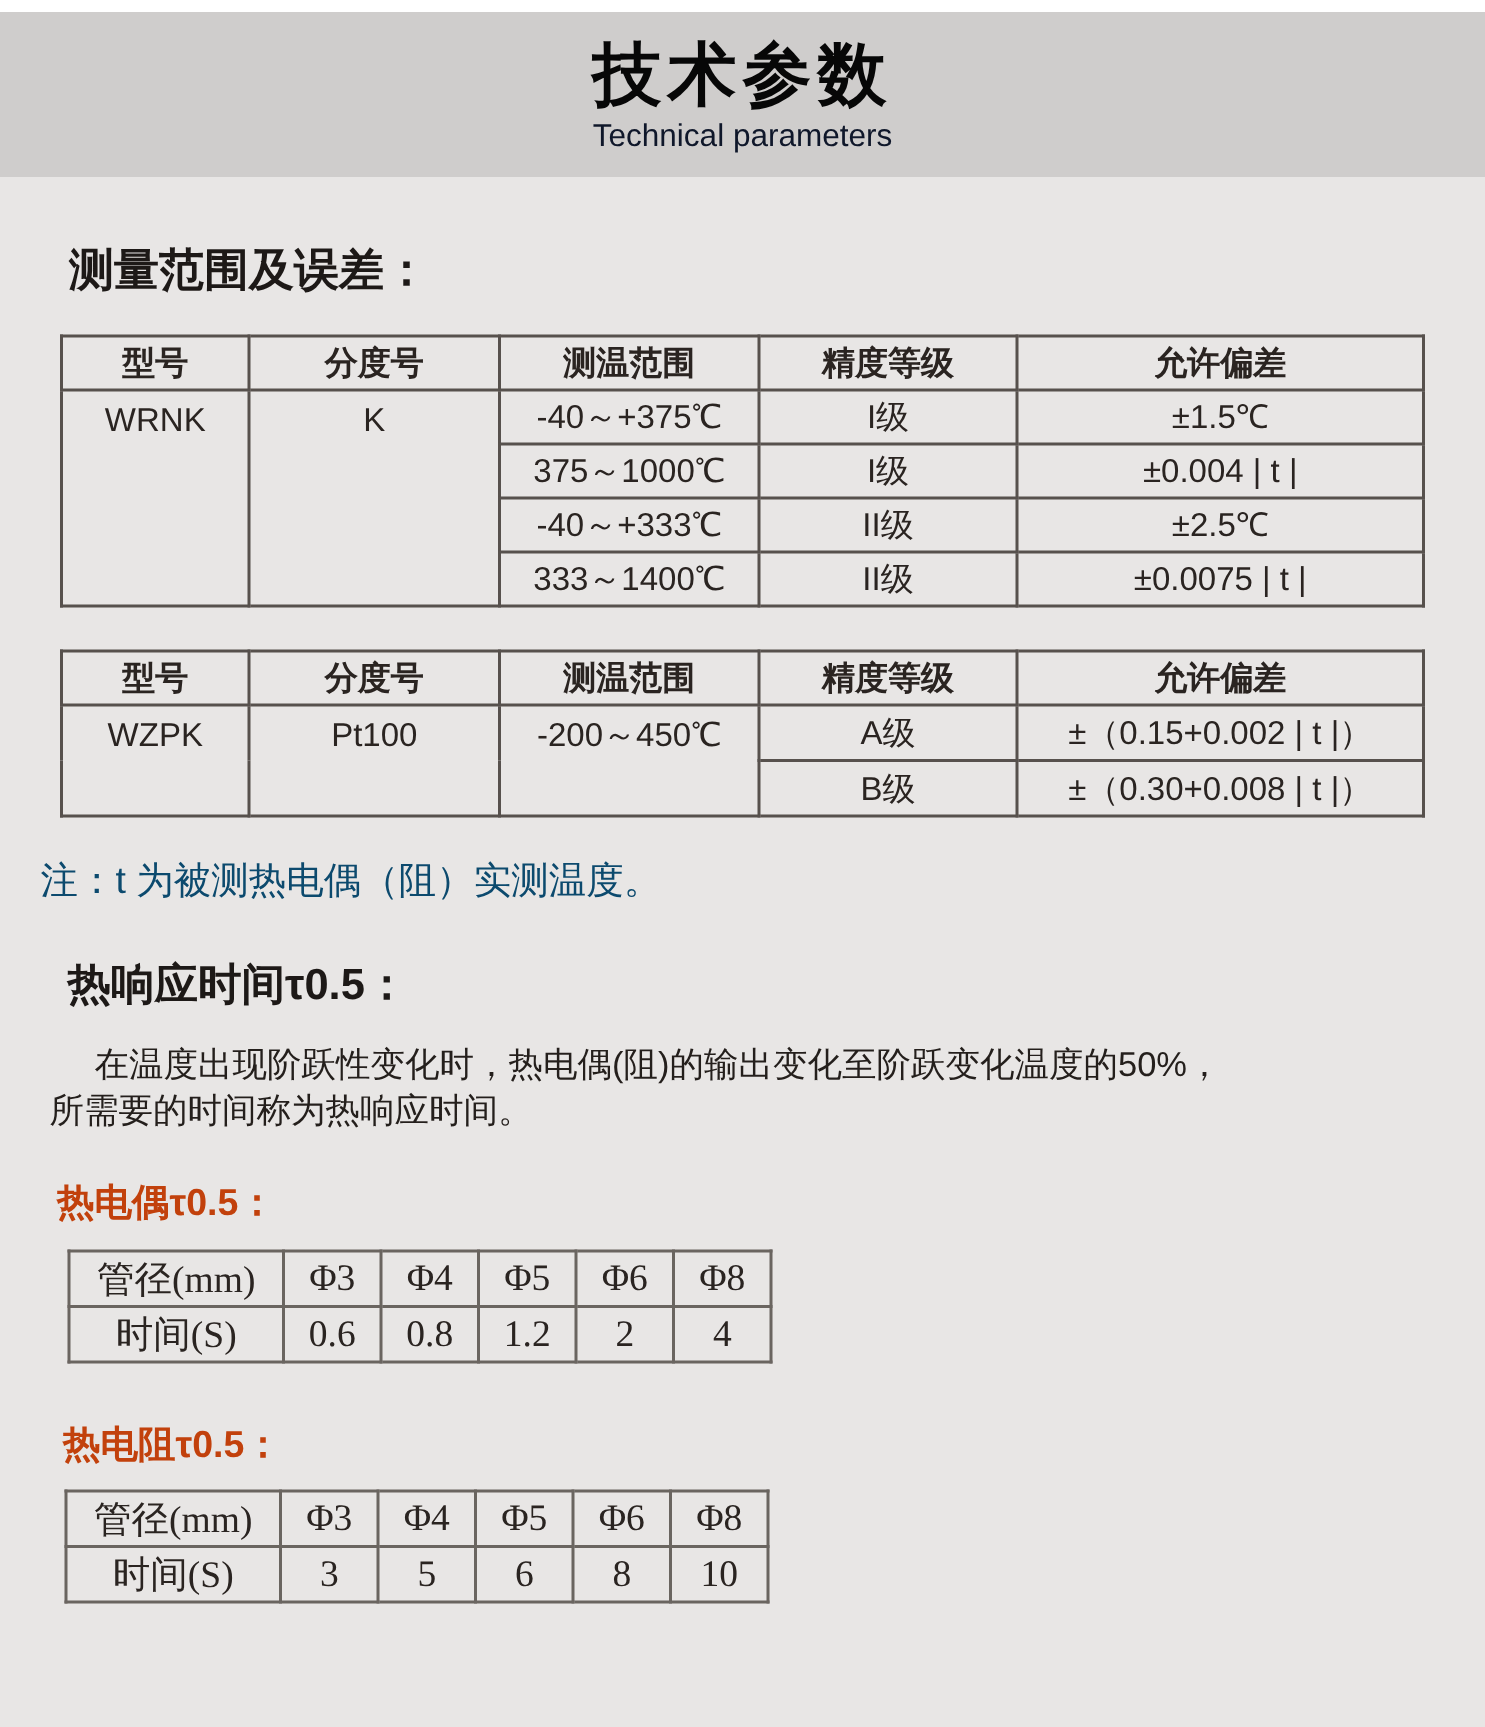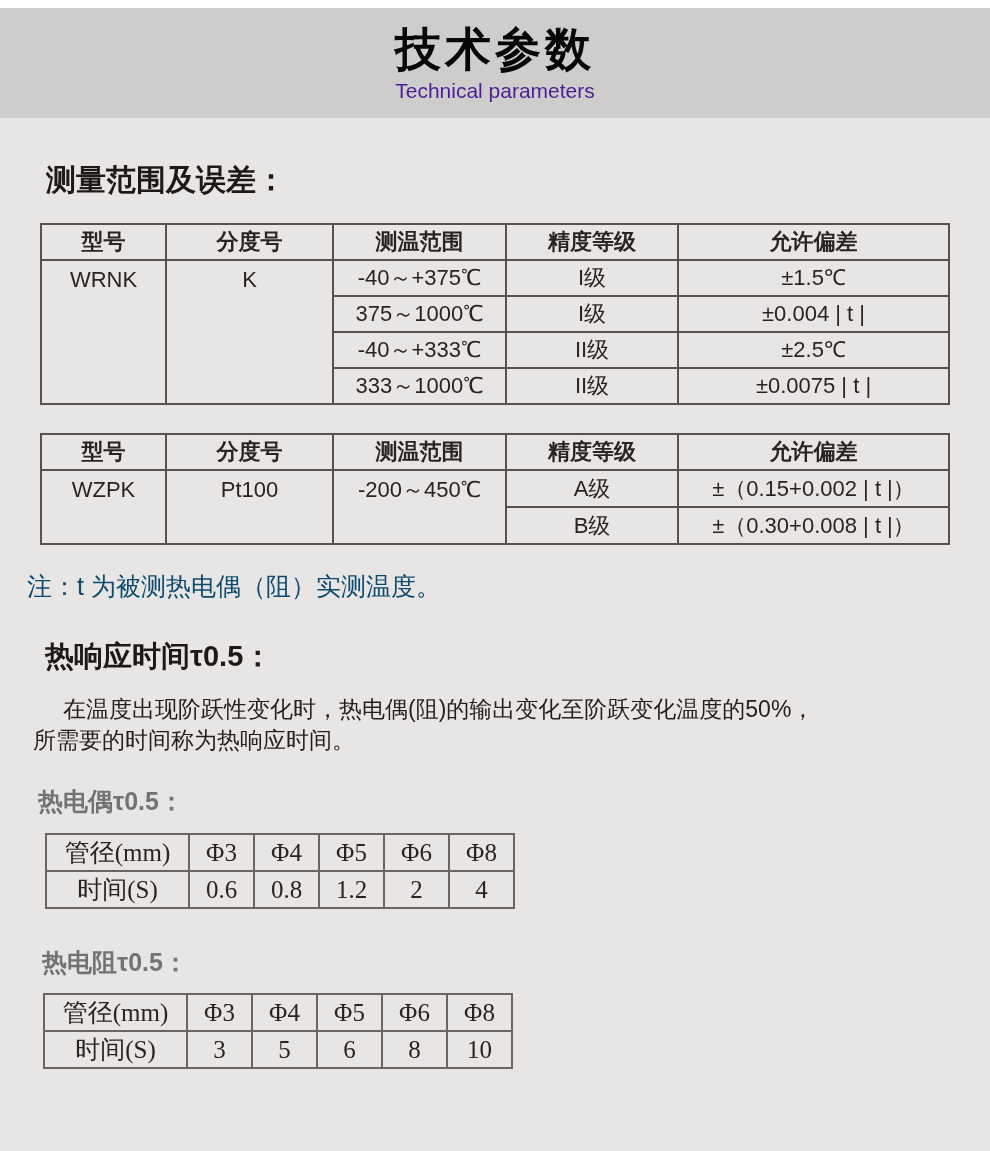--- a/index.html
+++ b/index.html
@@ -15,21 +15,21 @@
   .band {
     height:110px;
     background:#cfcdcc;
     display:flex; flex-direction:column;
     align-items:center; justify-content:center;
   }
   .band-title {
     font-size:46px; font-weight:bold; color:#070707;
     letter-spacing:4px; line-height:52px;
   }
-  .band-sub { font-size:21px; color:#4c1d95; margin-top:4px; }
+  .band-sub { font-size:21px; color:#0f172a; margin-top:4px; }
 
   .heading-1 {
     margin:42px 0 0 46px;
     font-size:30px; font-weight:bold; color:#1d1917;
   }
 
   table { border-collapse:collapse; table-layout:fixed; }
   .spec {
     width:908px; margin:22px 0 0 40px;
     font-size:22px; text-align:center;
@@ -49,21 +49,21 @@
 
   .heading-2 {
     margin:34px 0 0 45px;
     font-size:29px; font-weight:bold; color:#1d1917;
   }
   .para { margin:17px 0 0 33px; font-size:23px; line-height:31px; color:#241f1c; width:930px; }
   .para .line-1 { padding-left:30px; }
 
   .heading-3 {
     margin:29px 0 0 38px;
-    font-size:25px; font-weight:bold; color:#737373;
+    font-size:25px; font-weight:bold; color:#c2410c;
   }
   .heading-3b { margin-left:42px; margin-top:37px; }
 
   .small-table {
     width:468px; margin:15px 0 0 45px;
     font-family:"Liberation Serif", serif;
     font-size:25px; text-align:center; color:#2a2421;
   }
   .small-table td {
     border:2px solid #6a6560;
@@ -112,21 +112,21 @@
     <td>375～1000℃</td>
     <td>I级</td>
     <td>±0.004 | t |</td>
   </tr>
   <tr>
     <td>-40～+333℃</td>
     <td>II级</td>
     <td>±2.5℃</td>
   </tr>
   <tr>
-    <td>333～1000℃</td>
+    <td>333～1400℃</td>
     <td>II级</td>
     <td>±0.0075 | t |</td>
   </tr>
 </tbody>
   </table>
 
 <table class="spec spec-2">
   <colgroup>
     <col style="width:125px">
       <col style="width:167px">

